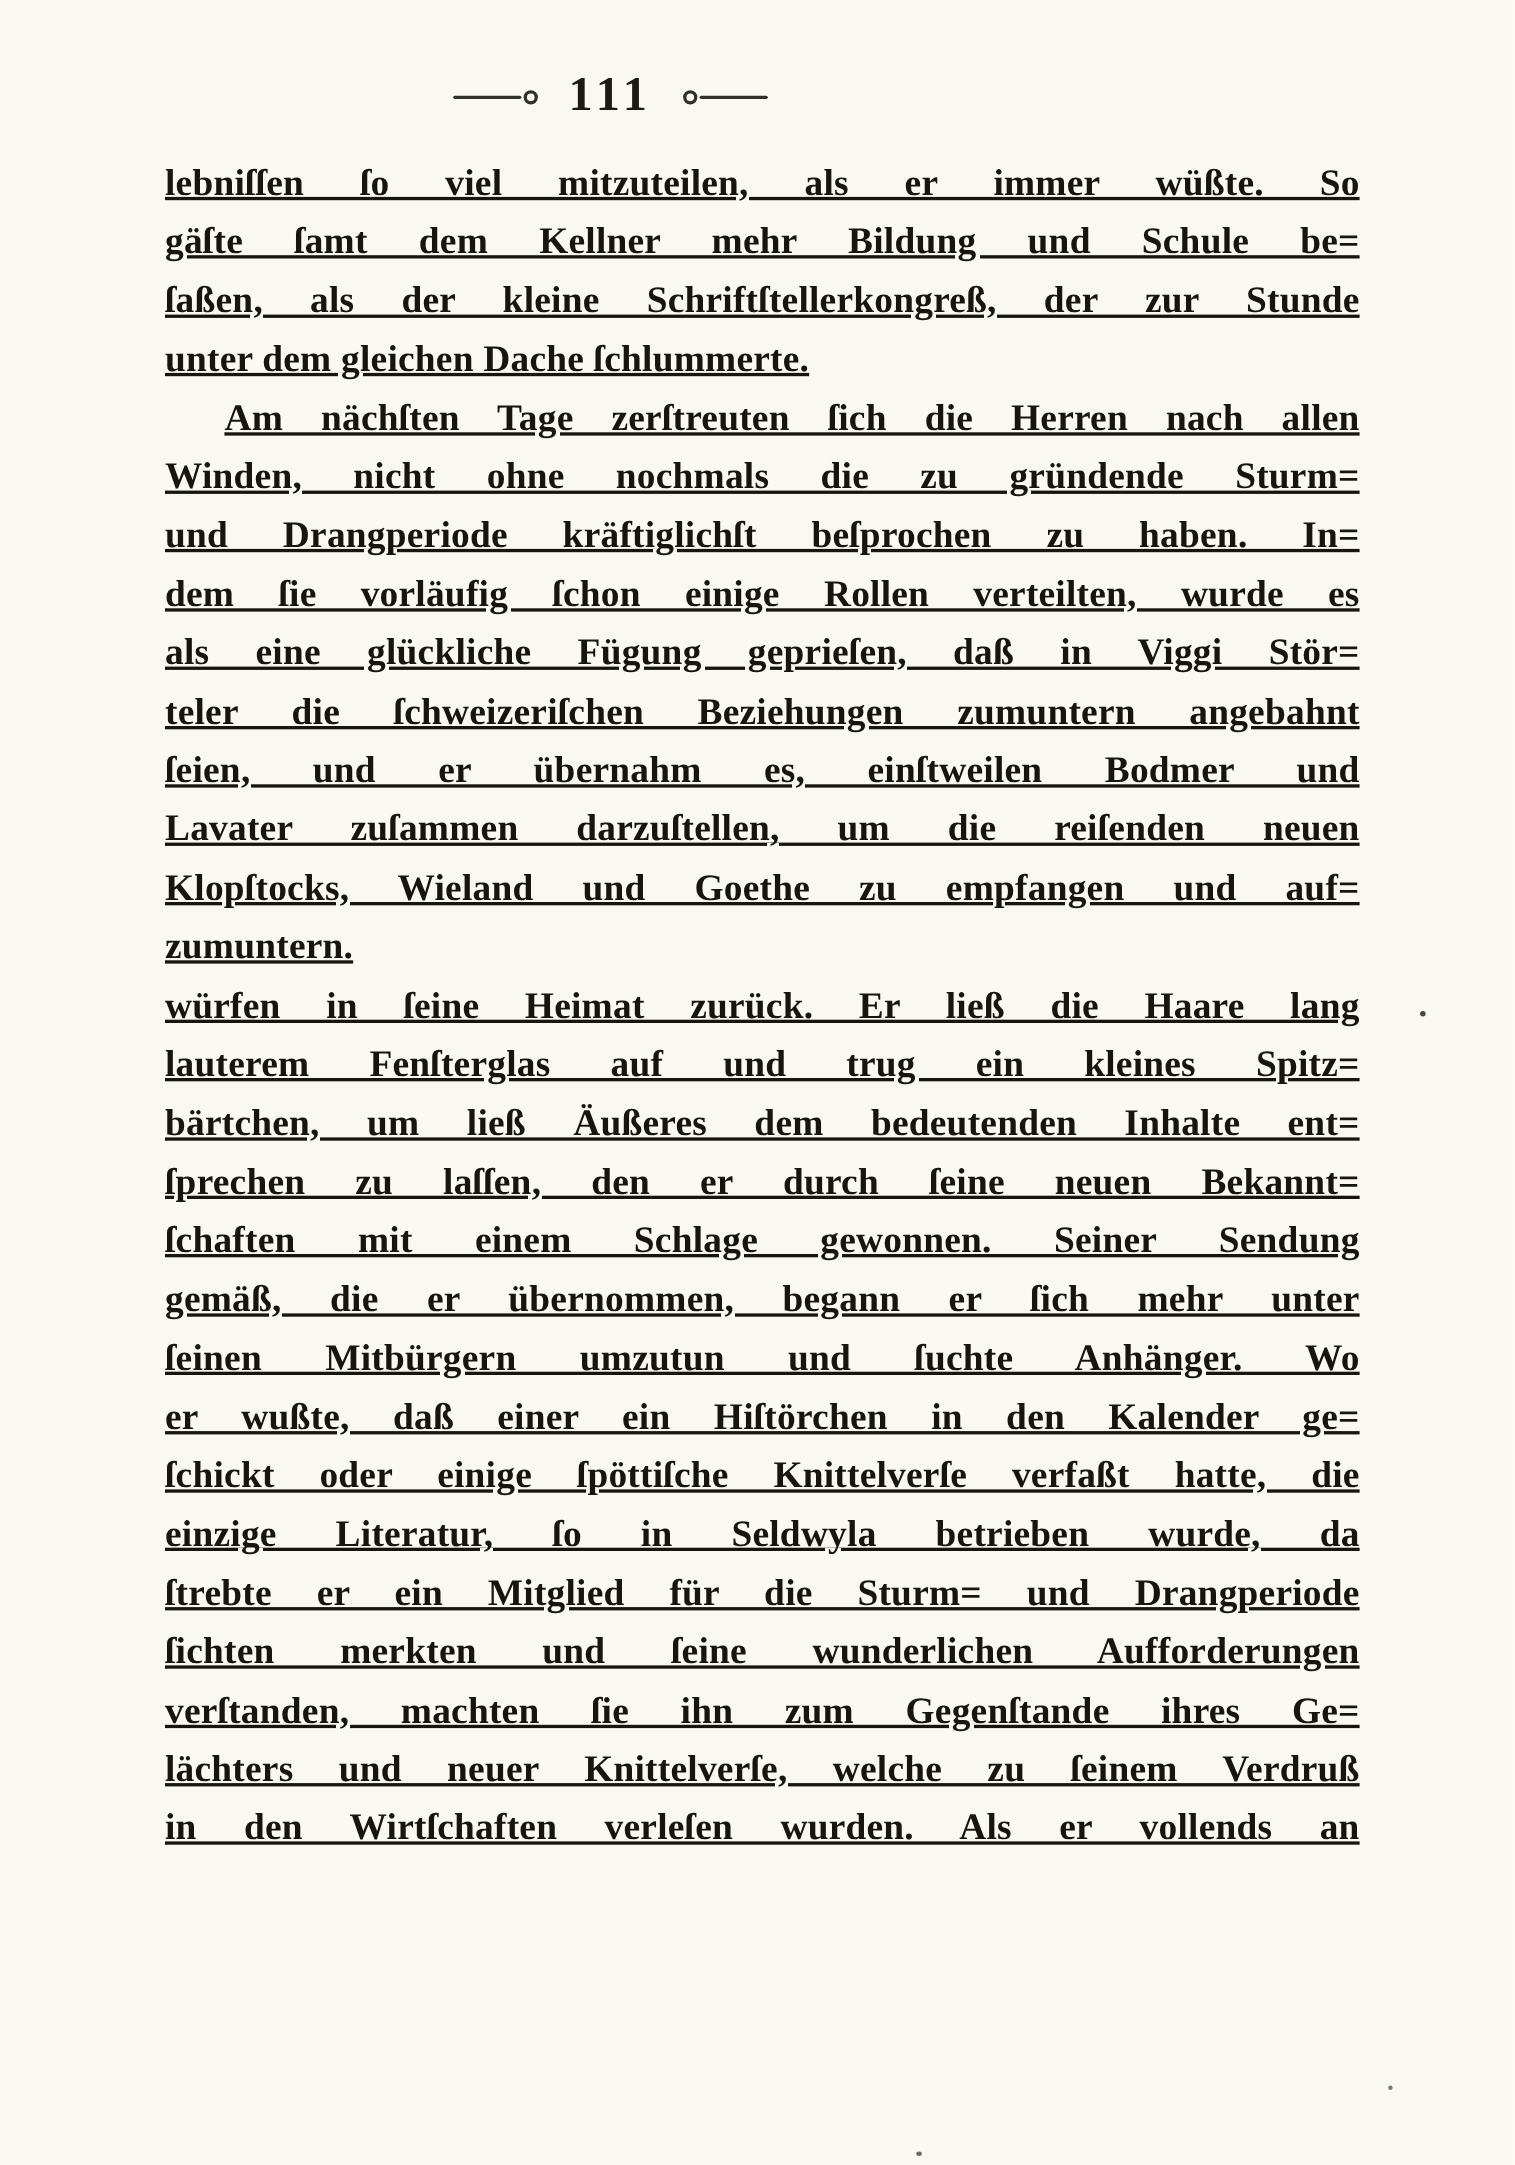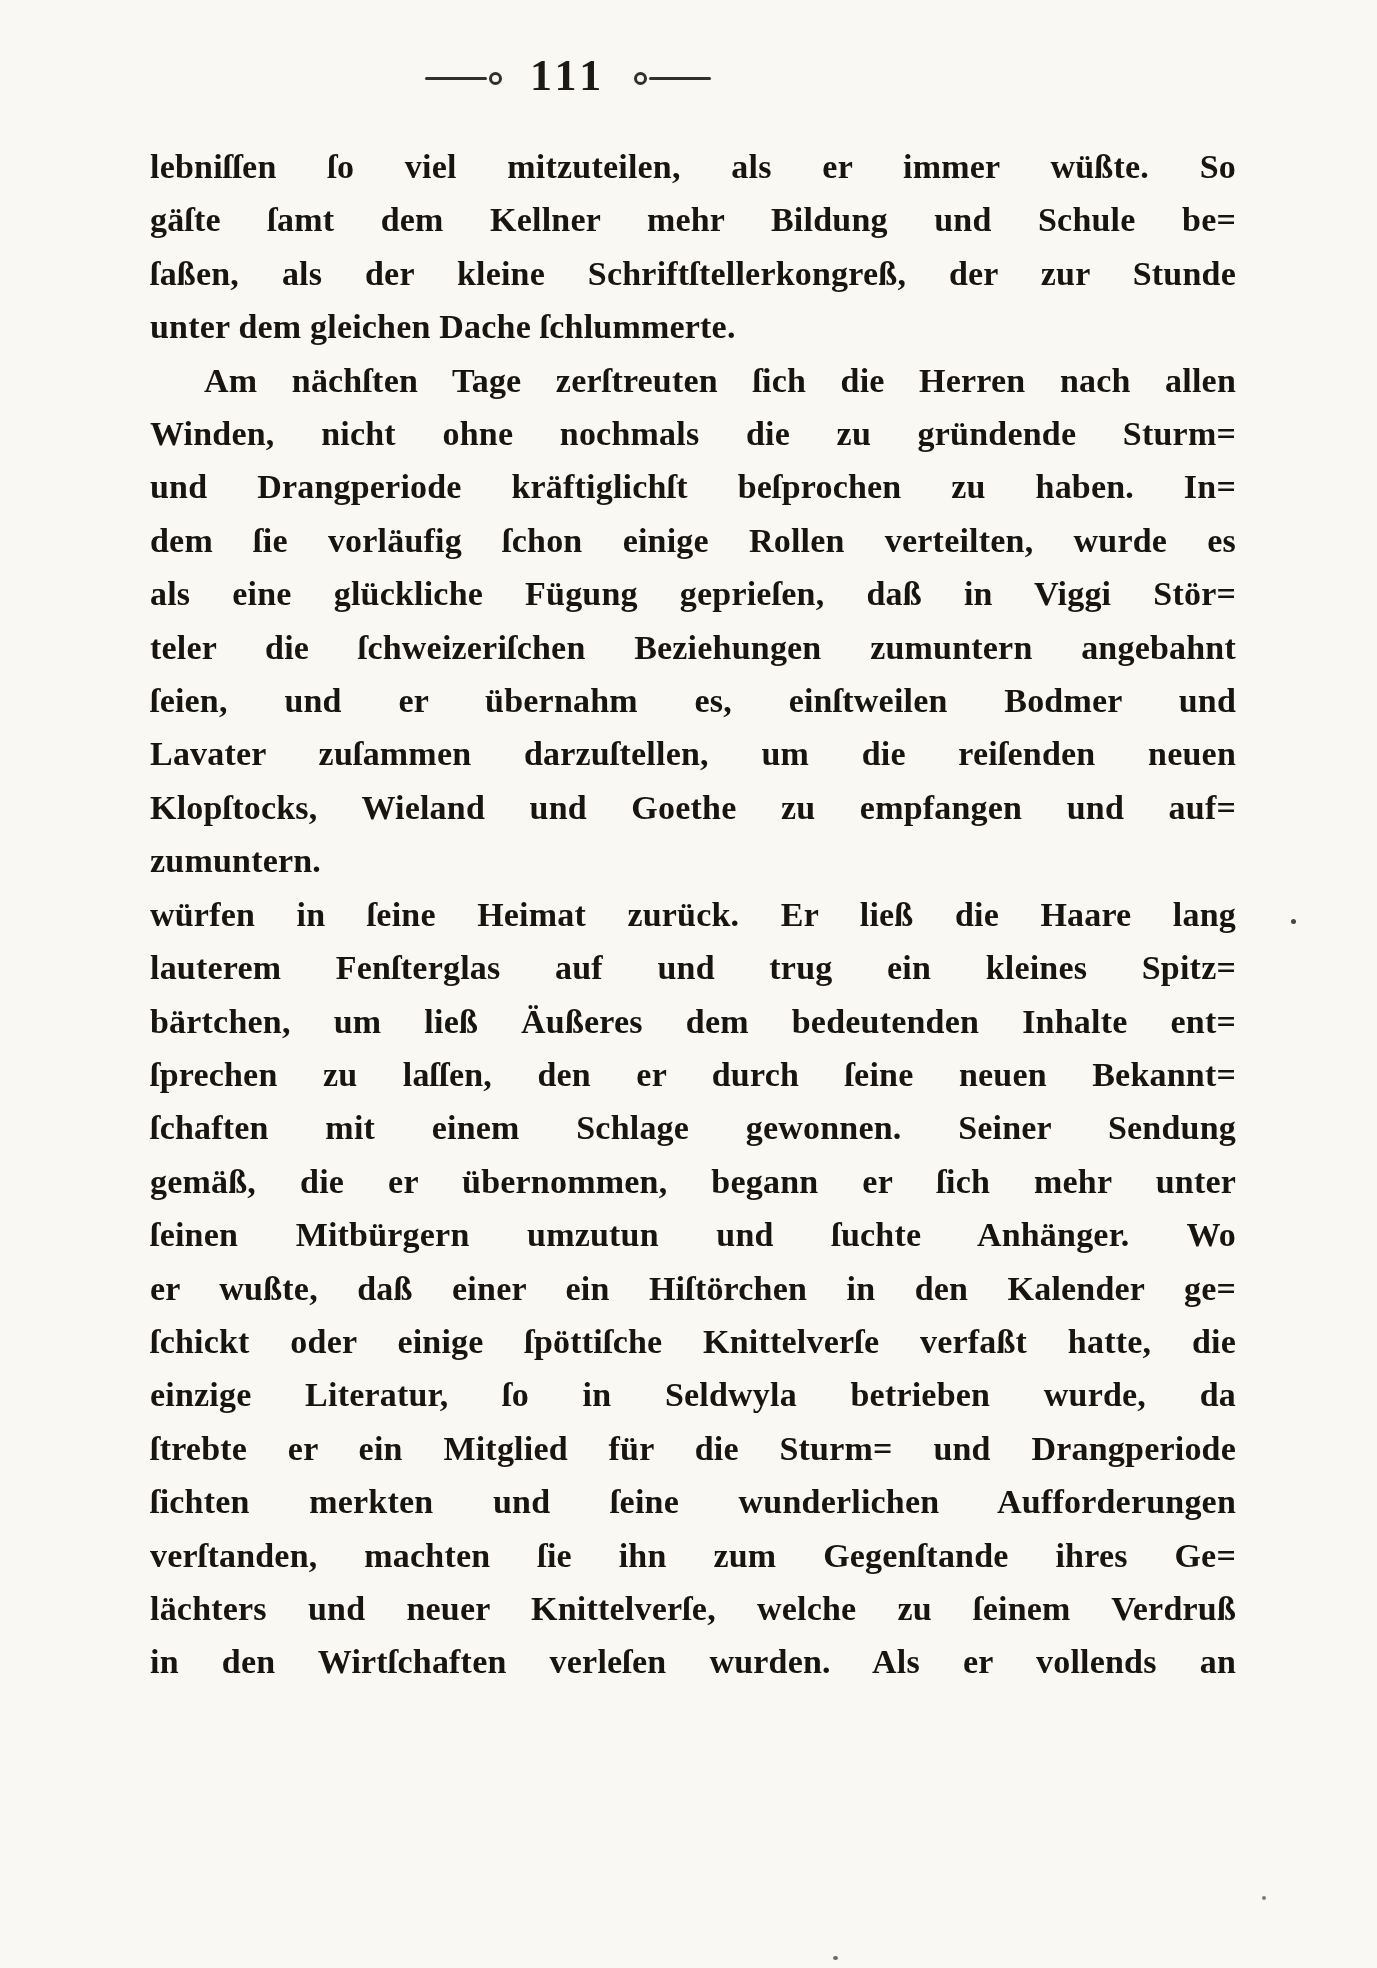--- a/index.html
+++ b/index.html
@@ -8,25 +8,26 @@
     width: 1377px;
     height: 1968px;
     background: #faf8f2;
     font-family: "Liberation Serif", "DejaVu Serif", serif;
     color: #18150f;
     overflow: hidden;
   }
   
   .page-header {
     position: absolute;
-    top: 54px;
+    top: 64px;
     left: 425px;
     width: 260px;
     display: flex;
     align-items: center;
+    justify-content: center;
     gap: 28px;
   }
   .orn { display: flex; align-items: center; gap: 2px; }
   .orn .rule {
     display: inline-block;
     width: 62px;
     height: 3px;
     background: #33302a;
     border-radius: 2px;
   }
@@ -49,21 +50,21 @@
   .text-block {
     position: absolute;
     left: 150px;
     top: 140px;
     width: 1086px;
     font-size: 34px;
     font-weight: bold;
     line-height: 53.4px;
     letter-spacing: 0.2px;
   }
-  .paragraph { margin: 0; }
+  .paragraph { margin: 0; text-decoration: underline; }
   .line {
     white-space: nowrap;
     text-align: justify;
     text-align-last: justify;
   }
   .line.indent { text-indent: 54px; }
   .line.endline { text-align-last: left; }
   
   .speck {
     position: absolute;

